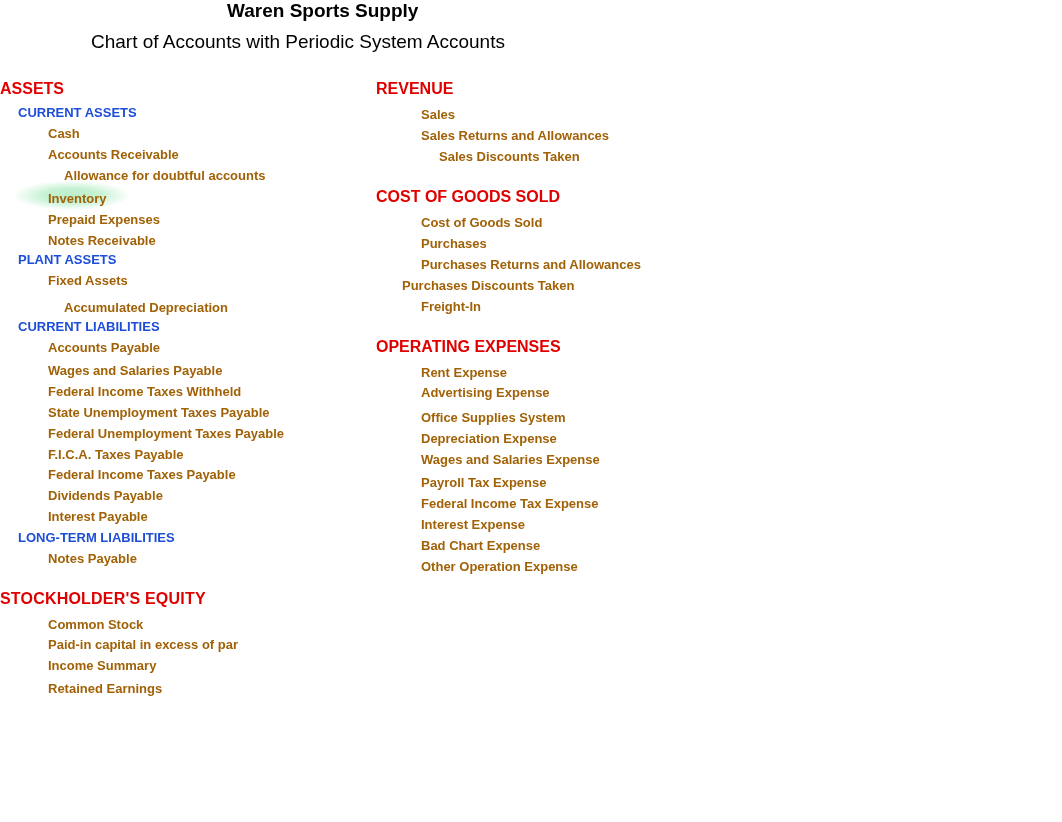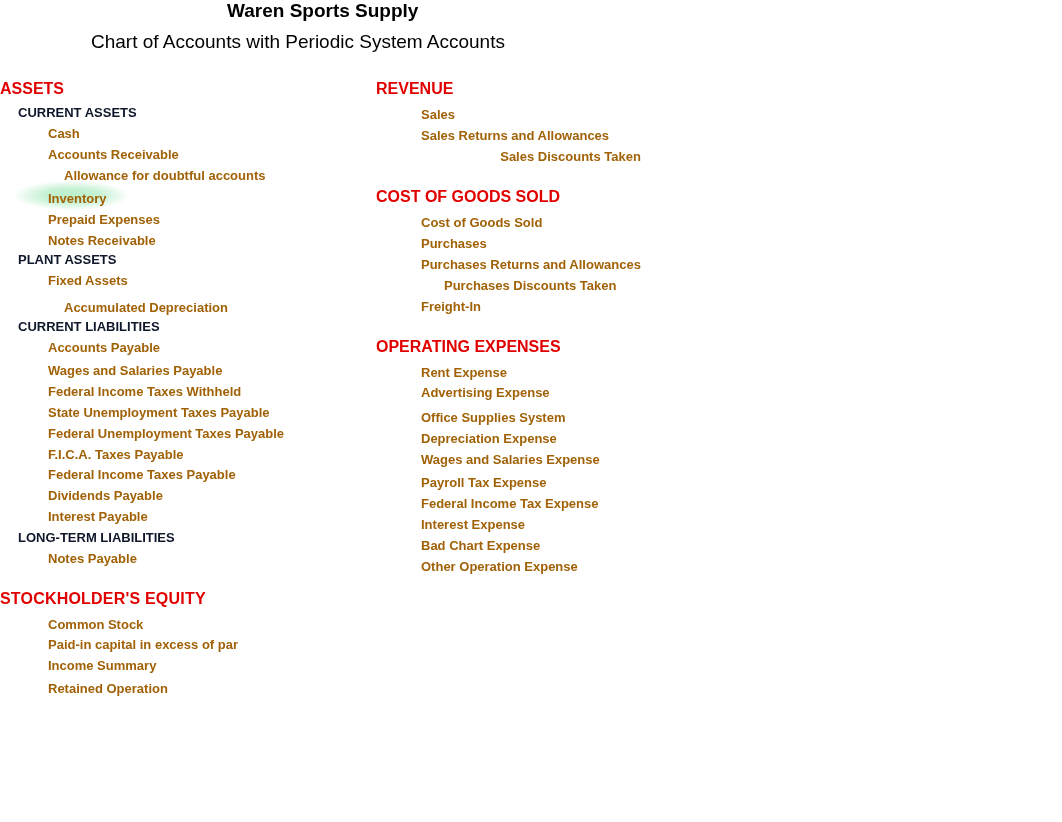--- a/index.html
+++ b/index.html
@@ -41,21 +41,21 @@
   .col-right { padding-left: 0; }
   .cat {
     color: #e10000;
     font-size: 16px;
     font-weight: bold;
     text-transform: uppercase;
     margin-top: 0;
     margin-bottom: 3px;
   }
   .subcat {
-    color: #0f172a;
+    color: #1d4ed8;
     font-size: 13px;
     font-weight: bold;
     text-transform: uppercase;
     margin-left: 18px;
     margin-top: 4px;
     margin-bottom: 0;
   }
   .item {
     color: #a16207;
     font-size: 13px;
@@ -121,35 +121,35 @@
     <div class="item">Dividends Payable</div>
     <div class="item">Interest Payable</div>
 
     <div class="subcat" style="margin-top:6px;">LONG-TERM LIABILITIES</div>
     <div class="item">Notes Payable</div>
 
     <div class="cat" style="margin-top:24px;letter-spacing:0.2px;">STOCKHOLDER'S EQUITY</div>
     <div class="item">Common Stock</div>
     <div class="item tight">Paid-in capital in excess of par</div>
     <div class="item">Income Summary</div>
-    <div class="item loose">Retained Operation</div>
+    <div class="item loose">Retained Earnings</div>
   </div>
 
   <div class="col col-right">
 
     <div class="cat">REVENUE</div>
     <div class="item" style="margin-left:45px;">Sales</div>
     <div class="item" style="margin-left:45px;">Sales Returns and Allowances</div>
-    <div class="item" style="margin-left:63px;text-align:right;">Sales Discounts Taken</div>
+    <div class="item" style="margin-left:63px;">Sales Discounts Taken</div>
 
     <div class="cat" style="margin-top:24px;">COST OF GOODS SOLD</div>
     <div class="item" style="margin-left:45px;">Cost of Goods Sold</div>
     <div class="item" style="margin-left:45px;">Purchases</div>
     <div class="item" style="margin-left:45px;">Purchases Returns and Allowances</div>
-    <div class="item" style="margin-left:68px;">Purchases Discounts Taken</div>
+    <div class="item" style="margin-left:26px;">Purchases Discounts Taken</div>
     <div class="item" style="margin-left:45px;">Freight-In</div>
 
     <div class="cat" style="margin-top:24px;">OPERATING EXPENSES</div>
     <div class="item" style="margin-left:45px;">Rent Expense</div>
     <div class="item tight" style="margin-left:45px;">Advertising Expense</div>
     <div class="item loose" style="margin-left:45px;margin-top:10px;">Office Supplies System</div>
     <div class="item" style="margin-left:45px;">Depreciation Expense</div>
     <div class="item" style="margin-left:45px;">Wages and Salaries Expense</div>
     <div class="item loose" style="margin-left:45px;">Payroll Tax Expense</div>
     <div class="item" style="margin-left:45px;">Federal Income Tax Expense</div>

